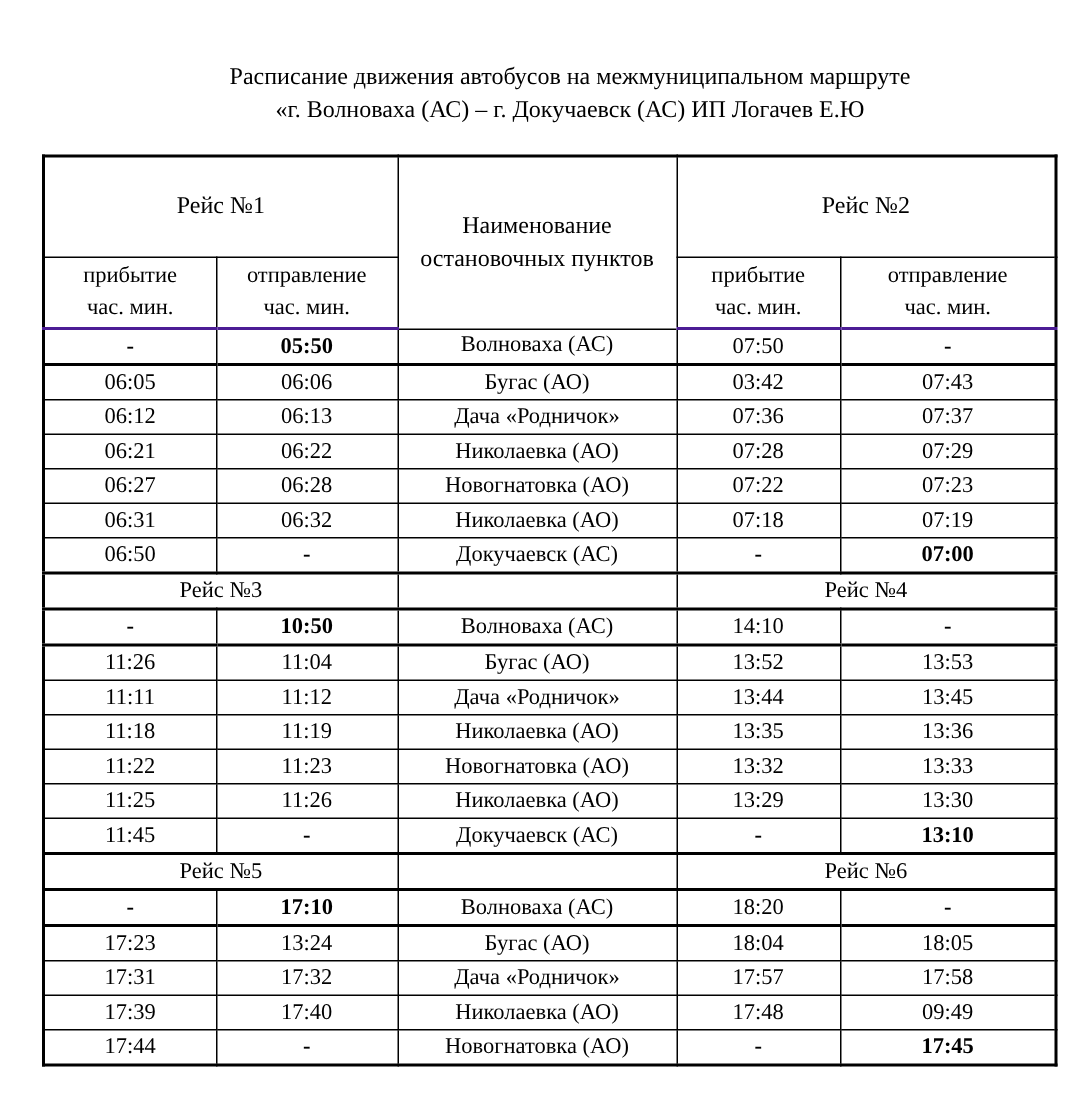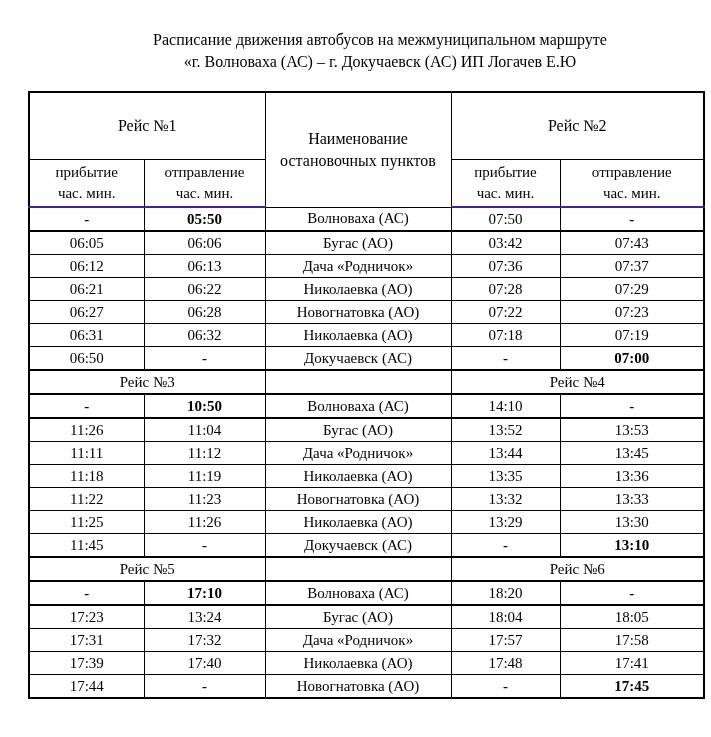--- a/index.html
+++ b/index.html
@@ -5,21 +5,21 @@
   html, body { margin: 0; padding: 0; }
   body {
     width: 711px; height: 737px;
     background: #ffffff;
     color: #000000;
     font-family: "Liberation Serif", serif;
   }
   .page { position: relative; width: 711px; height: 737px; overflow: hidden; }
 
   .title {
-    padding-top: 29px;
+    padding-top: 41px;
     margin-left: 49px;
     width: 662px;
     text-align: center;
     font-size: 16px;
     line-height: 22px;
   }
 
   table.schedule {
     border-collapse: collapse;
     table-layout: fixed;
@@ -205,21 +205,21 @@
         <td>17:32</td>
         <td>Дача «Родничок»</td>
         <td>17:57</td>
         <td>17:58</td>
       </tr>
       <tr class="d">
         <td>17:39</td>
         <td>17:40</td>
         <td>Николаевка (АО)</td>
         <td>17:48</td>
-        <td>17:41</td>
+        <td>09:49</td>
       </tr>
       <tr class="d">
         <td>17:44</td>
         <td class="b">-</td>
         <td>Новогнатовка (АО)</td>
         <td class="b">-</td>
         <td class="b">17:45</td>
       </tr>
     </tbody>
   </table>

